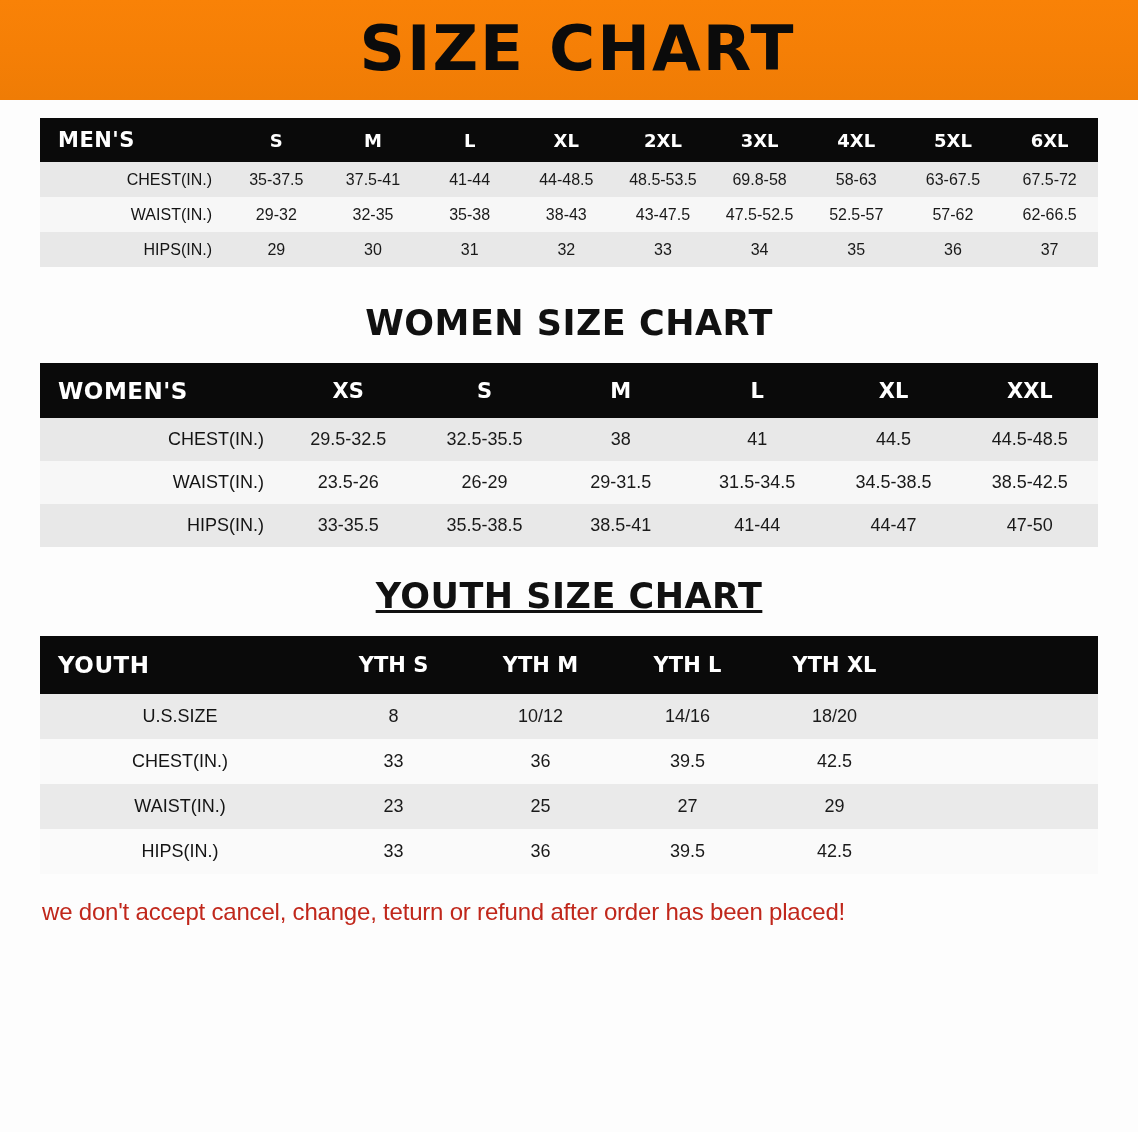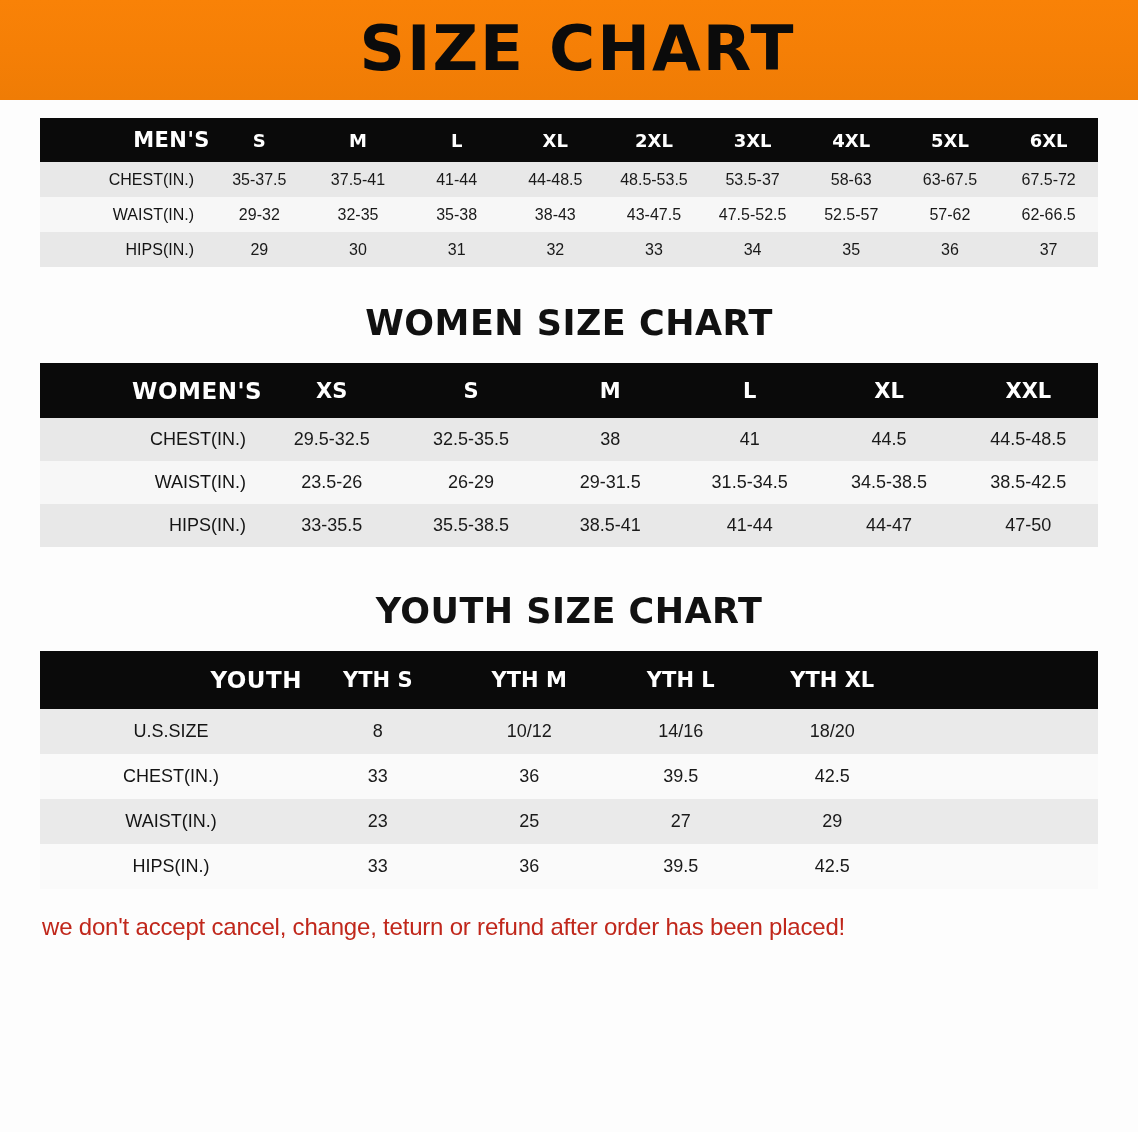--- a/index.html
+++ b/index.html
@@ -43,21 +43,21 @@
   .section-title {
     text-align: center;
     font-family: "DejaVu Sans", sans-serif;
     font-weight: bold;
     font-size: 35px;
     color: #111111;
     letter-spacing: 0.5px;
   }
   #man-title   { margin-top: 26px; }
   #women-title { margin-top: 36px; }
-  #youth-title { margin-top: 44px; }
+  #youth-title { margin-top: 29px; text-decoration: underline; }
 
   
   .table-wrap {
     padding: 0 40px;
     box-sizing: border-box;
   }
   table.size-table {
     width: 1058px;
     border-collapse: collapse;
     table-layout: fixed;
@@ -79,21 +79,22 @@
     background: #0a0a0a;
   }
   table.size-table thead th {
     color: #ffffff;
     font-family: "DejaVu Sans", sans-serif;
     font-weight: bold;
     font-size: 19px;
     height: 44px;
   }
   table.size-table thead th.label-col {
-    text-align: right;
+    text-align: left;
+    padding-left: 18px;
     font-size: 21px;
     letter-spacing: 0.5px;
   }
   
   table.size-table tbody tr:nth-child(odd) { background: #e8e8e8; }
   table.size-table tbody tr:nth-child(even){ background: #f7f7f7; }
   table.size-table tbody td.label-col {
     text-align: right;
     padding-right: 16px;
     font-size: 17px;
@@ -158,21 +159,21 @@
         </tr>
       </thead>
       <tbody>
         <tr>
           <td class="label-col">CHEST(IN.)</td>
           <td>35-37.5</td>
           <td>37.5-41</td>
           <td>41-44</td>
           <td>44-48.5</td>
           <td>48.5-53.5</td>
-          <td>53.5-37</td>
+          <td>69.8-58</td>
           <td>58-63</td>
           <td>63-67.5</td>
           <td>67.5-72</td>
         </tr>
         <tr>
           <td class="label-col">WAIST(IN.)</td>
           <td>29-32</td>
           <td>32-35</td>
           <td>35-38</td>
           <td>38-43</td>

